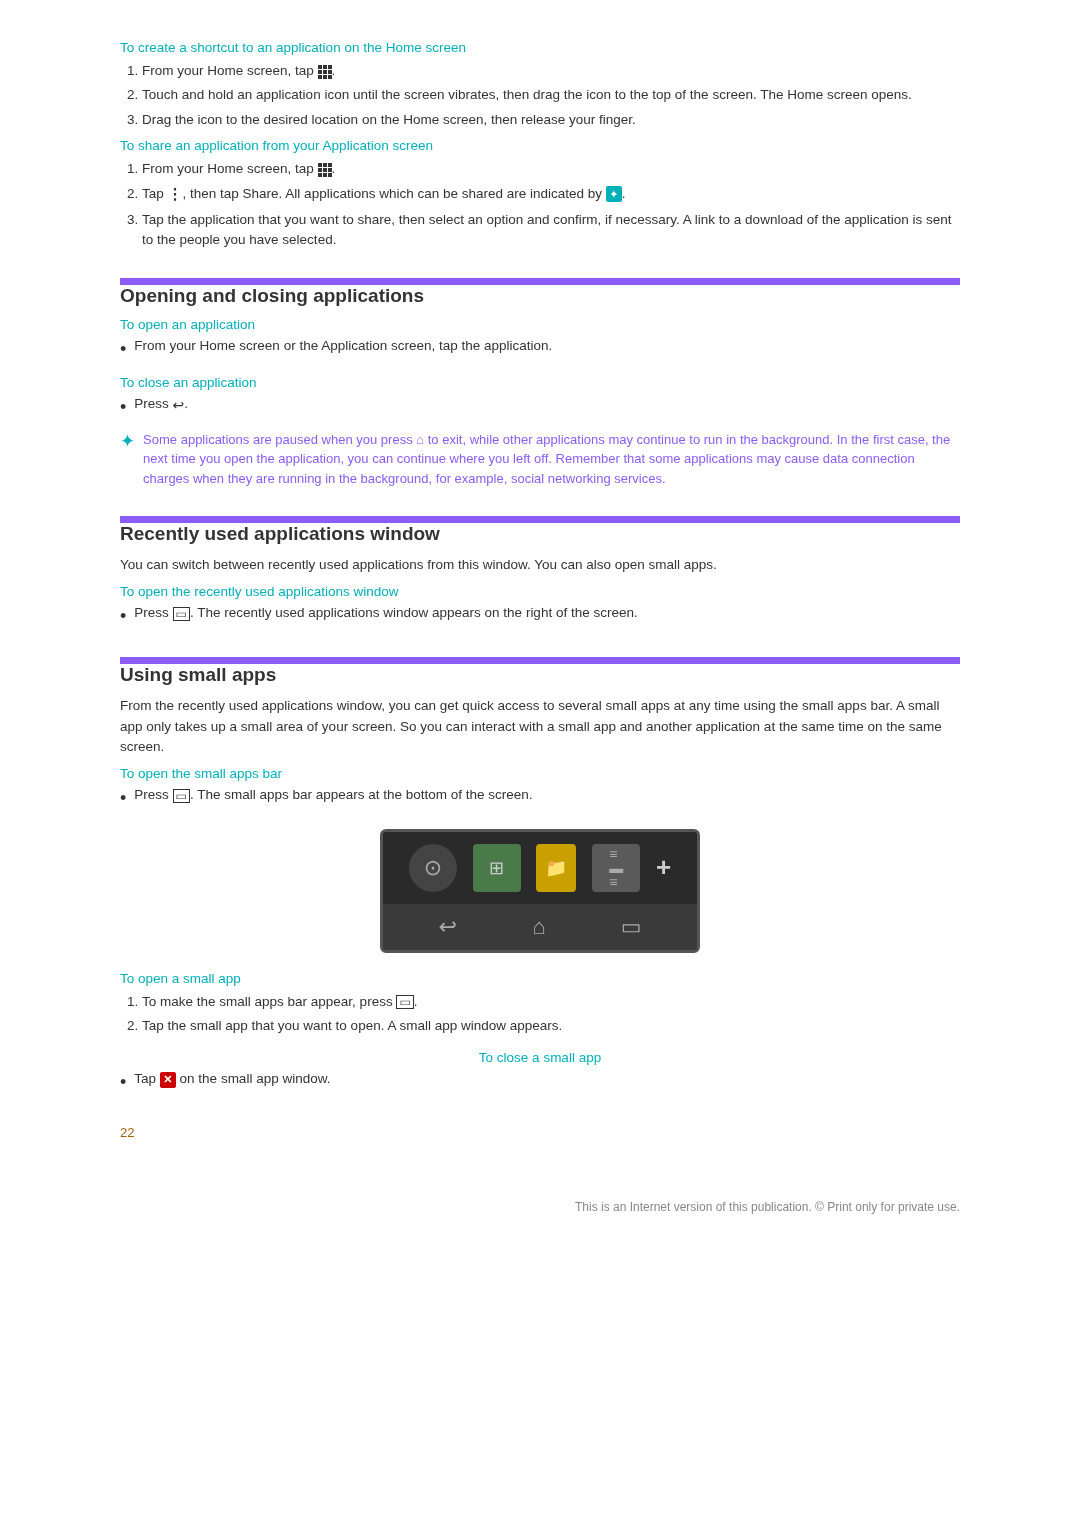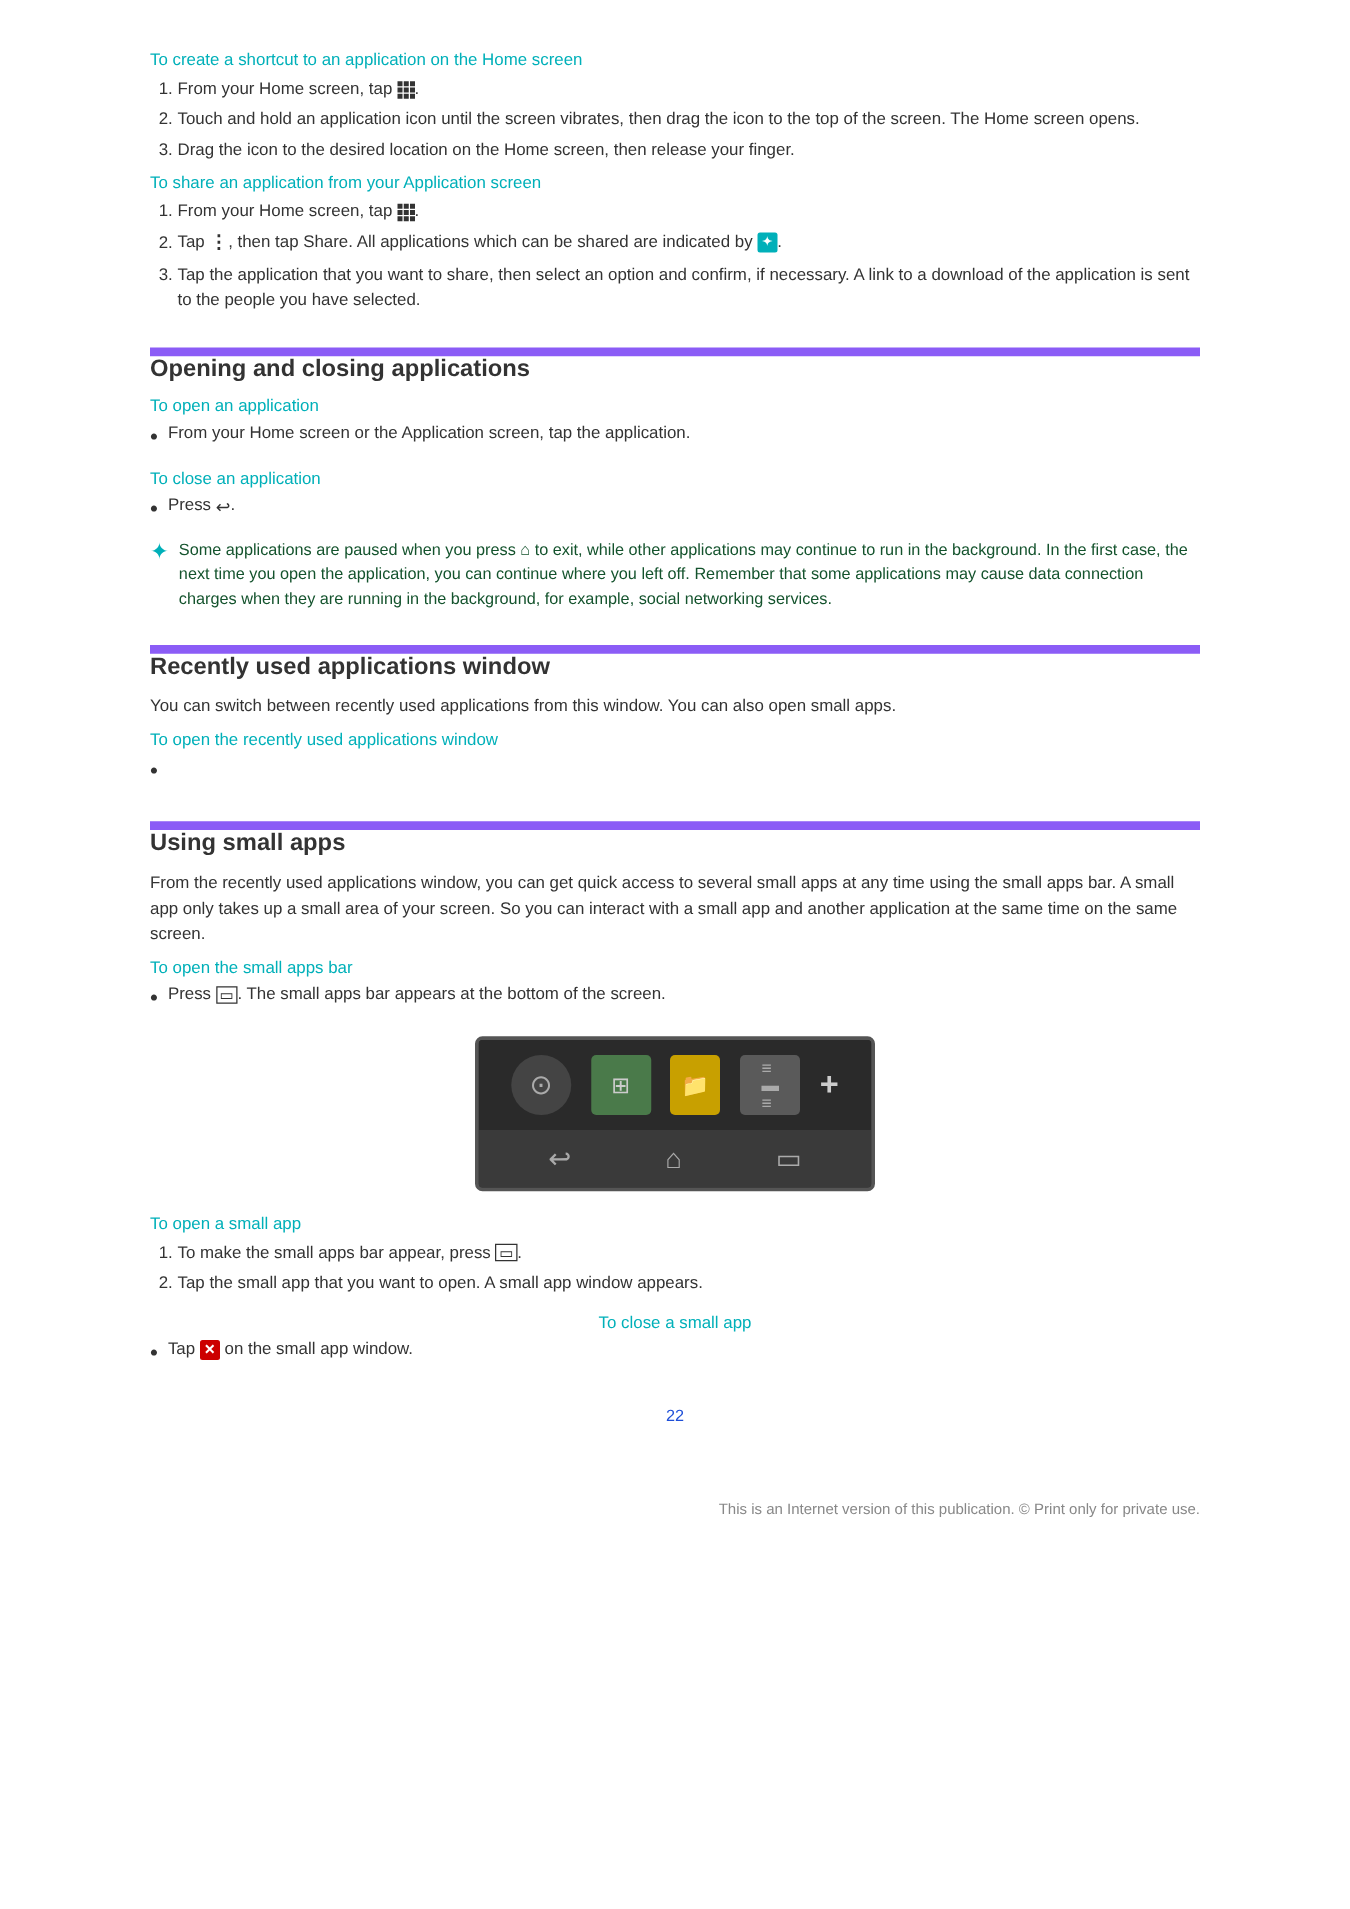--- a/index.html
+++ b/index.html
@@ -48,21 +48,21 @@
     .note-icon {
       color: #00b0b9;
       font-size: 18px;
       margin-right: 8px;
       margin-top: 0px;
       flex-shrink: 0;
     }
     .note-text {
       font-size: 13px;
       line-height: 1.5;
-      color: #14532d;
+      color: #8b5cf6;
     }
     .phone-screenshot {
       border: 3px solid #555;
       border-radius: 6px;
       background: #2a2a2a;
       width: 320px;
       margin: 18px auto 18px auto;
       display: block;
       overflow: hidden;
     }
@@ -120,24 +120,23 @@
       font-size: 22px;
     }
     .footer {
       text-align: right;
       margin-top: 60px;
       font-size: 12px;
       color: #888;
       border-top: none;
     }
     .page-number {
-      text-align: center;
       margin-top: 30px;
       font-size: 13px;
-      color: #1d4ed8;
+      color: #a16207;
     }
     .bullet-custom {
       display: flex;
       align-items: flex-start;
       margin-bottom: 4px;
       margin-left: 0;
     }
     .bullet-dot {
       margin-right: 8px;
       font-size: 18px;
@@ -262,20 +261,21 @@
 </div>
 
 <div class="main-heading">Recently used applications window</div>
 
 <p>You can switch between recently used applications from this window. You can also open small apps.</p>
 
 <div class="section-heading">To open the recently used applications window</div>
 
 <div class="bullet-custom">
   <span class="bullet-dot">•</span>
+  <span>Press <span class="recent-icon">▭</span>. The recently used applications window appears on the right of the screen.</span>
 </div>
 
 <div class="main-heading">Using small apps</div>
 
 <p>From the recently used applications window, you can get quick access to several small apps at any time using the small apps bar. A small app only takes up a small area of your screen. So you can interact with a small app and another application at the same time on the same screen.</p>
 
 <div class="section-heading">To open the small apps bar</div>
 
 <div class="bullet-custom">
   <span class="bullet-dot">•</span>

